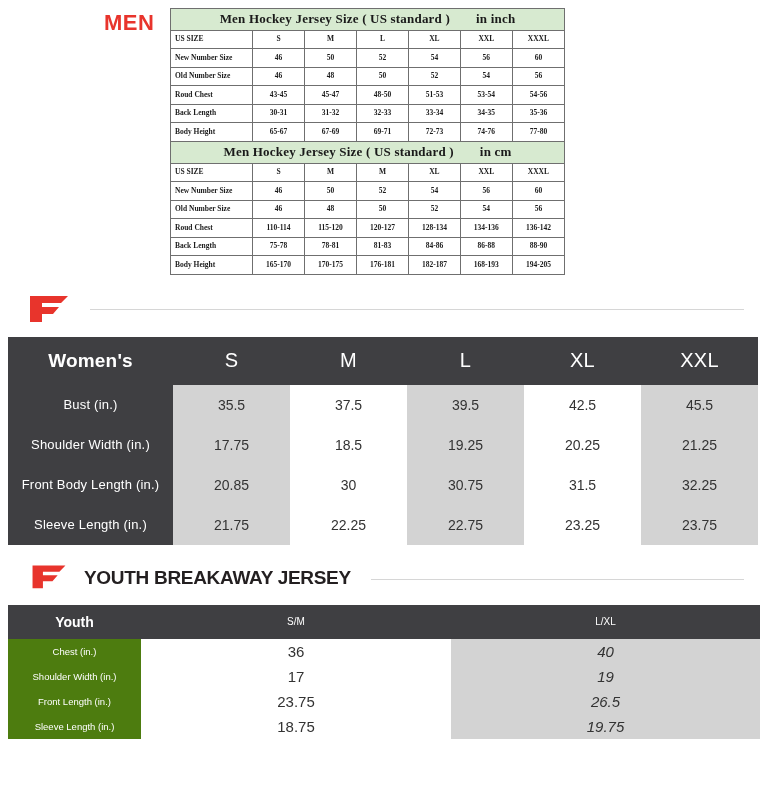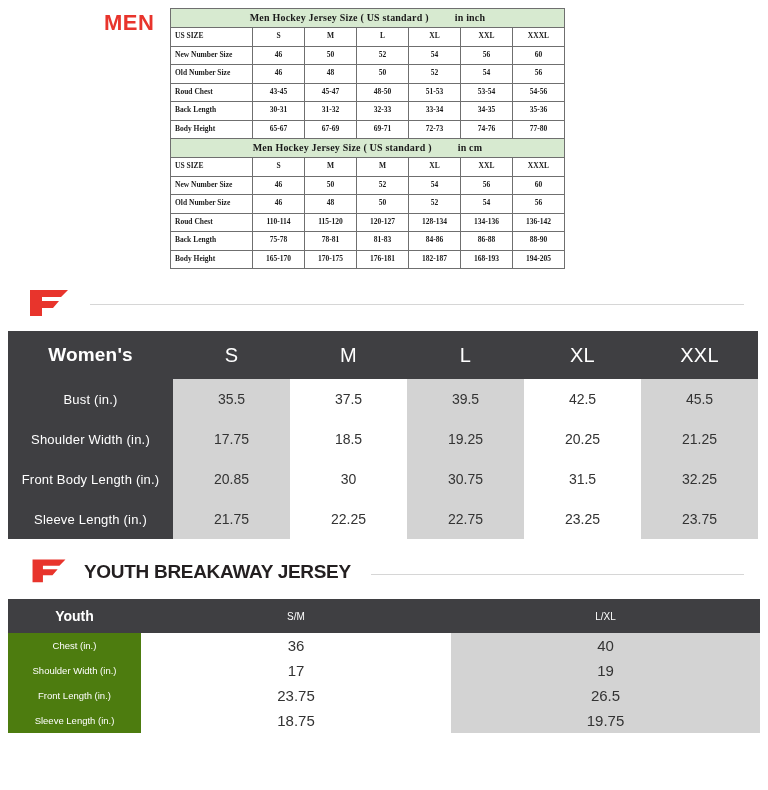--- a/index.html
+++ b/index.html
@@ -43,21 +43,21 @@
     height: 18.5px;
   }
   table.men td.label {
     text-align: left;
     padding-left: 4px;
     width: 82px;
   }
   table.men tr.hdr-green td {
     background: #d7ead0;
     font-weight: bold;
-    font-size: 10px;
+    font-size: 13px;
     letter-spacing: 0.2px;
     height: 19px;
   }
   table.men tr.col-head td { font-weight: bold; }
   .inch-sp { display: inline-block; width: 26px; }
 
   
   .brand-row {
     display: flex;
     align-items: center;
@@ -154,21 +154,21 @@
     background: #4d7c0f;
     color: #ffffff;
     font-size: 9.5px;
     height: 25px;
   }
   table.youth tbody td.val {
     font-size: 15px;
     color: #333333;
     height: 25px;
   }
-  table.youth tbody td.val.shade { background: #d3d3d3; }
+  table.youth tbody td.val.shade { background: #d3d3d3; font-style: italic; }
   table.youth tbody td.val.plain { background: #ffffff; }
 </style>
 </head>
 <body>
 
 <div class="page">
 
   <div class="men-section">
     <div class="men-title">MEN</div>
 

